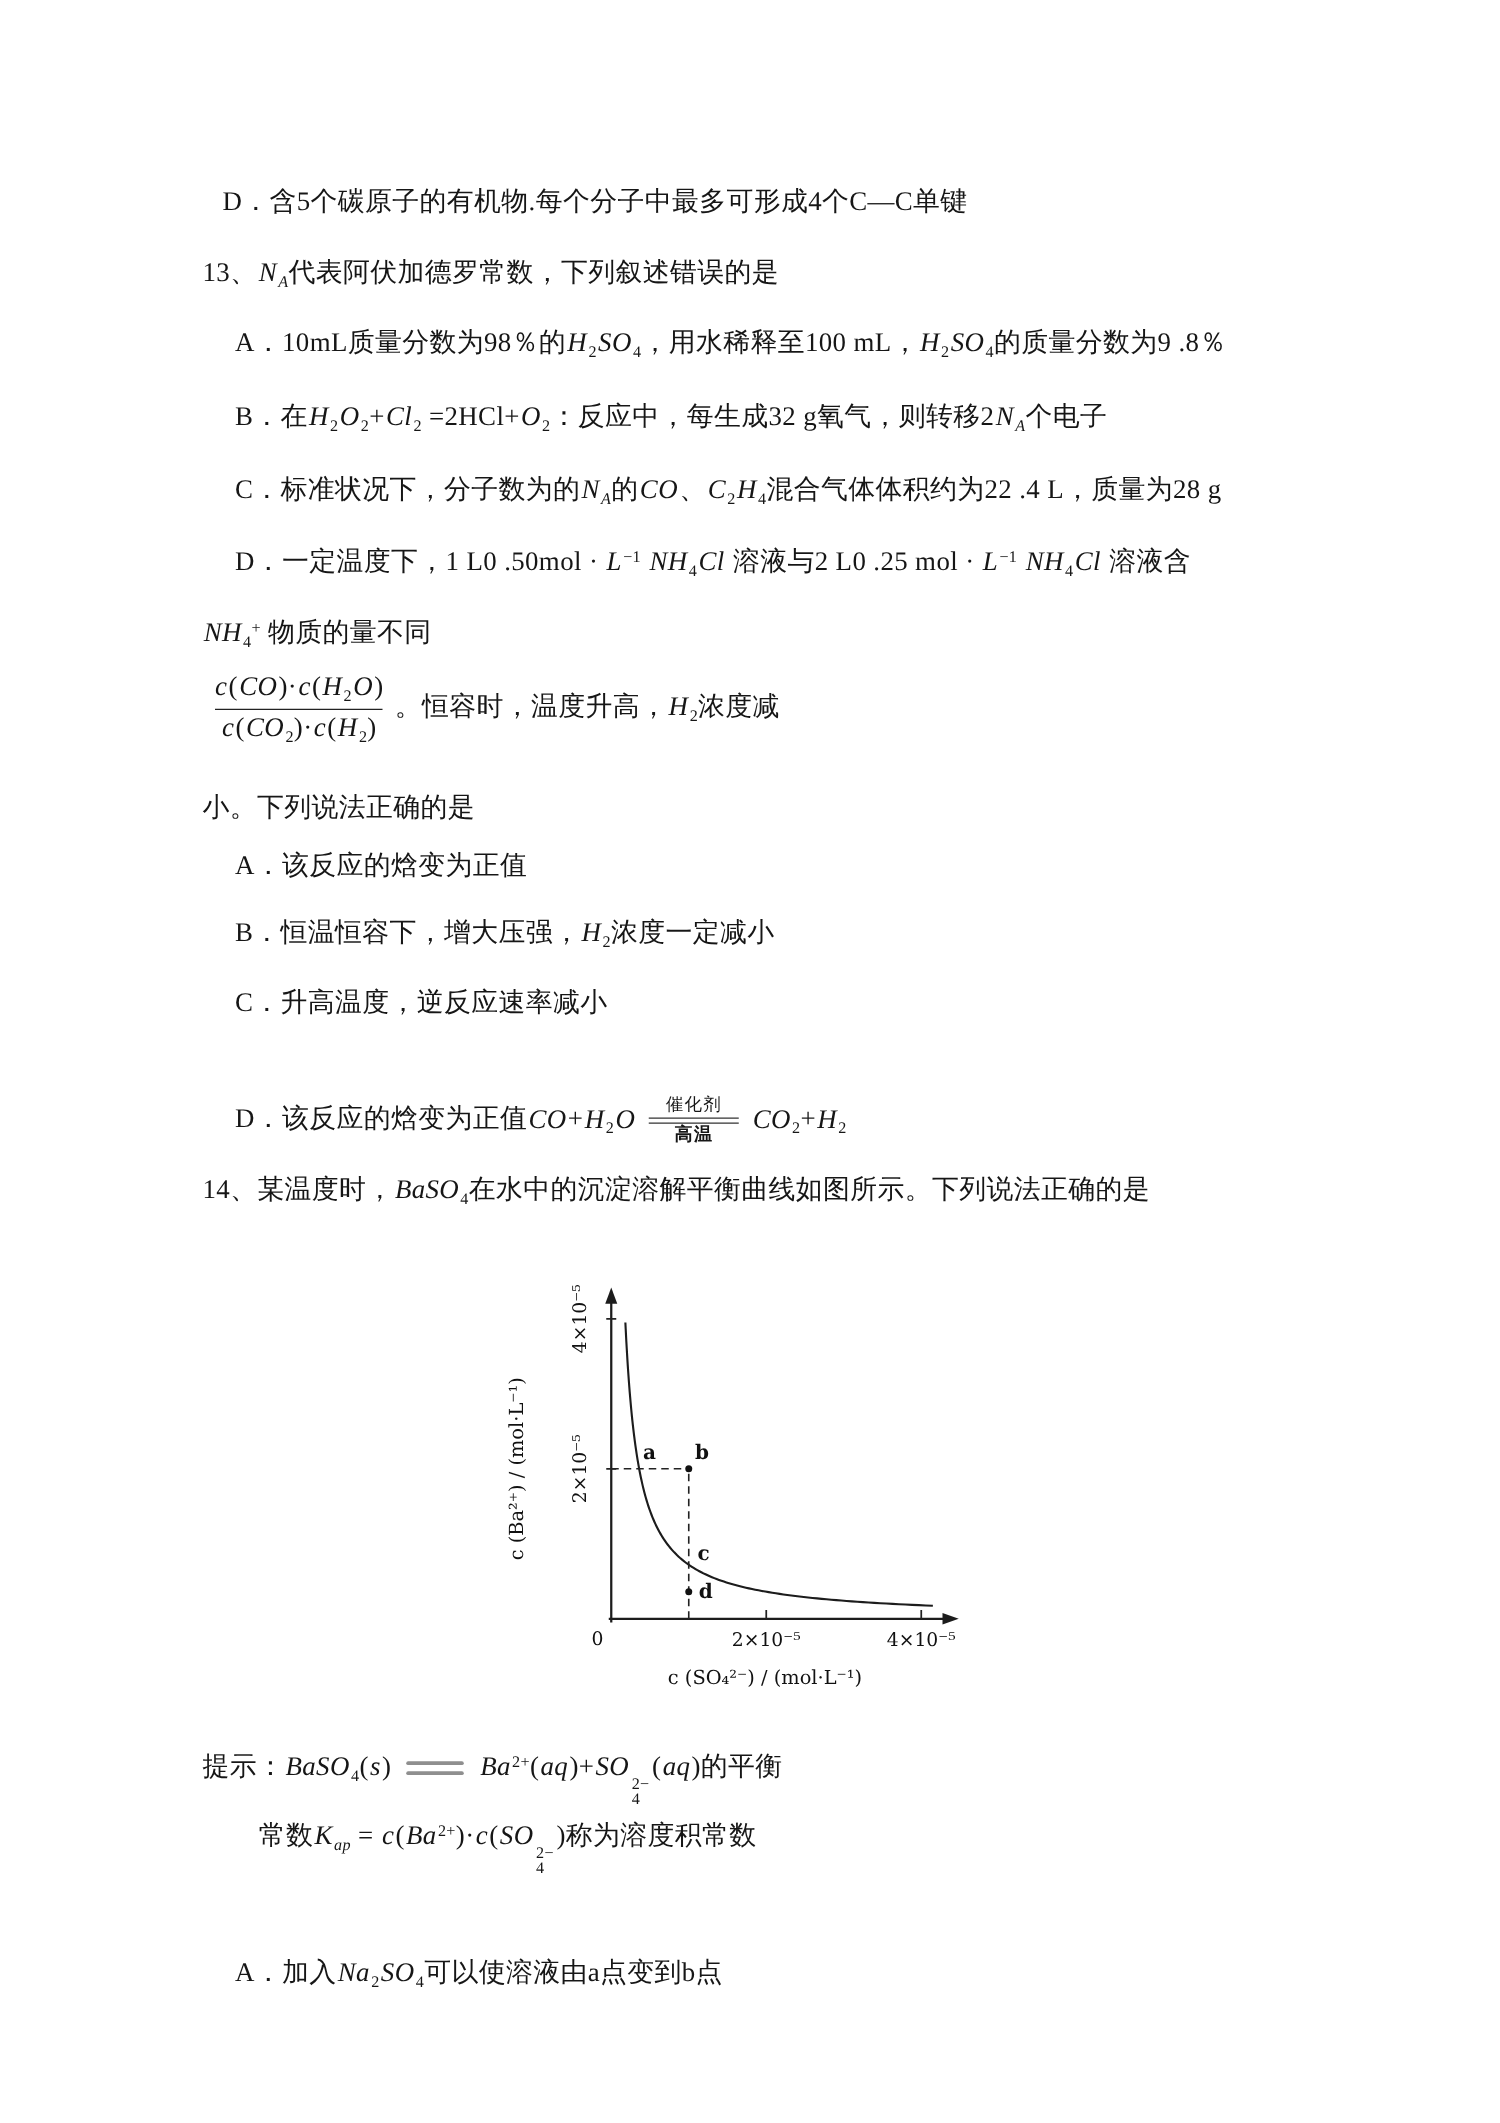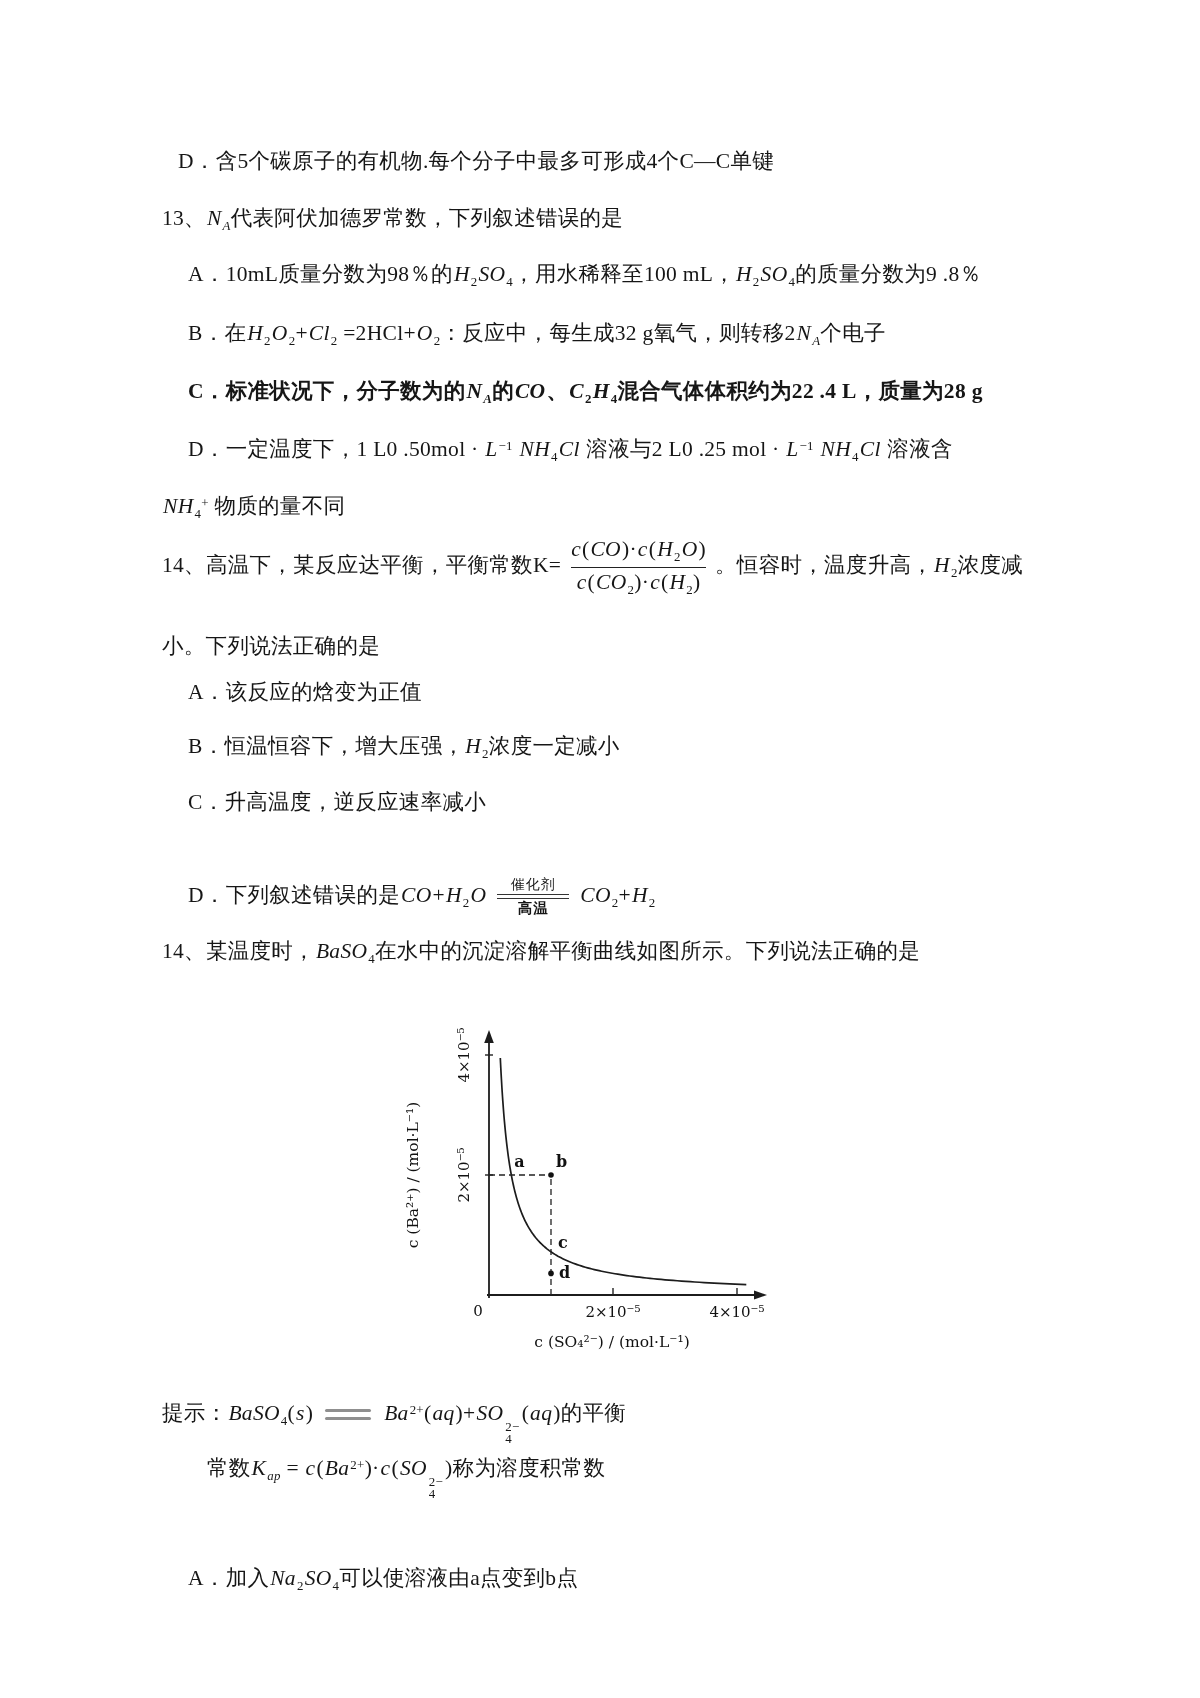--- a/index.html
+++ b/index.html
@@ -24,21 +24,21 @@
   .rxnarr .shaft{width:100%;min-width:72px;height:5px;border-top:1.6px solid #333;
                  border-bottom:1.6px solid #333;box-sizing:border-box;margin:1px 0 2px;}
   .rxnarr .dn{font-size:14.5px;font-weight:bold;letter-spacing:1px;}
   .eqa{display:inline-block;position:relative;width:46px;height:13px;margin:0 12px;vertical-align:-1px;}
   .eqa::before,.eqa::after{content:"";position:absolute;left:0;right:0;height:3px;
         background:#8f8f8f;border-radius:2px;}
   .eqa::before{top:1px;} .eqa::after{bottom:1px;}
   
   #l-q12d{left:178px;top:146px;} #l-q13{left:162px;top:203px;}
   #l-q13a{left:188px;top:259px;} #l-q13b{left:188px;top:318px;}
-  #l-q13c{left:188px;top:376px;font-weight:bold;} #l-q13d{left:188px;top:434px;}
+  #l-q13c{left:188px;top:376px;} #l-q13d{left:188px;top:434px;}
   #l-q13d2{left:162px;top:491px;} #l-q14{left:162px;top:536px;}
   #l-q14cont{left:162px;top:631px;} #l-q14a{left:188px;top:677px;text-align:right;}
   #l-q14b{left:188px;top:731px;} #l-q14c{left:188px;top:787px;}
   #l-q14d{left:188px;top:878px;} #l-q15{left:162px;top:936px;}
   #l-hint{left:162px;top:1398px;} #l-hint2{left:207px;top:1453px;}
   #l-q15a{left:188px;top:1523px;margin-top:40px;}
   #chart{position:absolute;left:394px;top:1025px;width:390px;height:345px;}
   .tick{font-family:"DejaVu Serif","Liberation Serif",serif;font-size:15px;fill:#111;}
   .axis-title{font-family:"DejaVu Serif","Liberation Serif",serif;font-size:15.5px;fill:#111;}
   .ptlabel{font-family:"DejaVu Serif","Liberation Serif",serif;font-size:16px;font-weight:bold;fill:#111;}
@@ -48,29 +48,29 @@
 
 <div id="page">
   <div id="doc-lines">
       <div class="line" id="l-q12d"><span class="seg-t">D．含5个碳原子的有机物.每个分子中最多可形成4个C—C单键</span></div>
       <div class="line" id="l-q13"><span class="seg-t">13、</span><span class="seg-i">N</span><span class="seg-sbi">A</span><span class="seg-t">代表阿伏加德罗常数，下列叙述错误的是</span></div>
       <div class="line" id="l-q13a"><span class="seg-t">A．10mL质量分数为98％的</span><span class="seg-i">H</span><span class="seg-sb">2</span><span class="seg-i">SO</span><span class="seg-sb">4</span><span class="seg-t">，用水稀释至100 mL，</span><span class="seg-i">H</span><span class="seg-sb">2</span><span class="seg-i">SO</span><span class="seg-sb">4</span><span class="seg-t">的质量分数为9 .8％</span></div>
       <div class="line" id="l-q13b"><span class="seg-t">B．在</span><span class="seg-i">H</span><span class="seg-sb">2</span><span class="seg-i">O</span><span class="seg-sb">2</span><span class="seg-t">+</span><span class="seg-i">Cl</span><span class="seg-sb">2</span><span class="seg-t"> =2HCl+</span><span class="seg-i">O</span><span class="seg-sb">2</span><span class="seg-t">：反应中，每生成32 g氧气，则转移2</span><span class="seg-i">N</span><span class="seg-sbi">A</span><span class="seg-t">个电子</span></div>
       <div class="line" id="l-q13c"><span class="seg-t">C．标准状况下，分子数为的</span><span class="seg-i">N</span><span class="seg-sbi">A</span><span class="seg-t">的</span><span class="seg-i">CO</span><span class="seg-t">、</span><span class="seg-i">C</span><span class="seg-sb">2</span><span class="seg-i">H</span><span class="seg-sb">4</span><span class="seg-t">混合气体体积约为22 .4 L，质量为28 g</span></div>
       <div class="line" id="l-q13d"><span class="seg-t">D．一定温度下，1 L0 .50mol · </span><span class="seg-i">L</span><span class="seg-sp">−1</span><span class="seg-t"> </span><span class="seg-i">NH</span><span class="seg-sb">4</span><span class="seg-i">Cl</span><span class="seg-t"> 溶液与2 L0 .25 mol · </span><span class="seg-i">L</span><span class="seg-sp">−1</span><span class="seg-t"> </span><span class="seg-i">NH</span><span class="seg-sb">4</span><span class="seg-i">Cl</span><span class="seg-t"> 溶液含</span></div>
       <div class="line" id="l-q13d2"><span class="seg-i">NH</span><span class="seg-sb">4</span><span class="seg-sp">+</span><span class="seg-t"> 物质的量不同</span></div>
-      <div class="line" id="l-q14"><span class="seg-t">14、高温下，某反应达平衡，平衡常数K=</span><span class="frac">
+      <div class="line" id="l-q14"><span class="frac">
           <span class="num"><span class="seg-i">c</span><span class="seg-t">(</span><span class="seg-i">CO</span><span class="seg-t">)·</span><span class="seg-i">c</span><span class="seg-t">(</span><span class="seg-i">H</span><span class="seg-sb">2</span><span class="seg-i">O</span><span class="seg-t">)</span></span>
           <span class="den"><span class="seg-i">c</span><span class="seg-t">(</span><span class="seg-i">CO</span><span class="seg-sb">2</span><span class="seg-t">)·</span><span class="seg-i">c</span><span class="seg-t">(</span><span class="seg-i">H</span><span class="seg-sb">2</span><span class="seg-t">)</span></span>
         </span><span class="seg-t">。恒容时，温度升高，</span><span class="seg-i">H</span><span class="seg-sb">2</span><span class="seg-t">浓度减</span></div>
       <div class="line" id="l-q14cont"><span class="seg-t">小。下列说法正确的是</span></div>
       <div class="line" id="l-q14a"><span class="seg-t">A．该反应的焓变为正值</span></div>
       <div class="line" id="l-q14b"><span class="seg-t">B．恒温恒容下，增大压强，</span><span class="seg-i">H</span><span class="seg-sb">2</span><span class="seg-t">浓度一定减小</span></div>
       <div class="line" id="l-q14c"><span class="seg-t">C．升高温度，逆反应速率减小</span></div>
-      <div class="line" id="l-q14d"><span class="seg-t">D．下列叙述错误的是</span><span class="seg-i">CO</span><span class="seg-t">+</span><span class="seg-i">H</span><span class="seg-sb">2</span><span class="seg-i">O</span><span class="rxnarr">
+      <div class="line" id="l-q14d"><span class="seg-t">D．该反应的焓变为正值</span><span class="seg-i">CO</span><span class="seg-t">+</span><span class="seg-i">H</span><span class="seg-sb">2</span><span class="seg-i">O</span><span class="rxnarr">
           <span class="up">催化剂</span>
           <span class="shaft"></span>
           <span class="dn">高温</span>
         </span><span class="seg-i">CO</span><span class="seg-sb">2</span><span class="seg-t">+</span><span class="seg-i">H</span><span class="seg-sb">2</span></div>
       <div class="line" id="l-q15"><span class="seg-t">14、某温度时，</span><span class="seg-i">BaSO</span><span class="seg-sb">4</span><span class="seg-t">在水中的沉淀溶解平衡曲线如图所示。下列说法正确的是</span></div>
       <div class="line" id="l-hint"><span class="seg-t">提示：</span><span class="seg-i">BaSO</span><span class="seg-sb">4</span><span class="seg-t">(</span><span class="seg-i">s</span><span class="seg-t">)</span><span class="eqa"></span><span class="seg-i">Ba</span><span class="seg-sp">2+</span><span class="seg-t">(</span><span class="seg-i">aq</span><span class="seg-t">)+</span><span class="seg-i">SO</span><span class="st">
           <span class="stu">2−</span>
           <span class="std">4</span>
         </span><span class="seg-t">(</span><span class="seg-i">aq</span><span class="seg-t">)</span><span class="seg-t">的平衡</span></div>
       <div class="line" id="l-hint2"><span class="seg-t">常数</span><span class="seg-i">K</span><span class="seg-sbi">ap</span><span class="seg-t"> = </span><span class="seg-i">c</span><span class="seg-t">(</span><span class="seg-i">Ba</span><span class="seg-sp">2+</span><span class="seg-t">)·</span><span class="seg-i">c</span><span class="seg-t">(</span><span class="seg-i">SO</span><span class="st">

